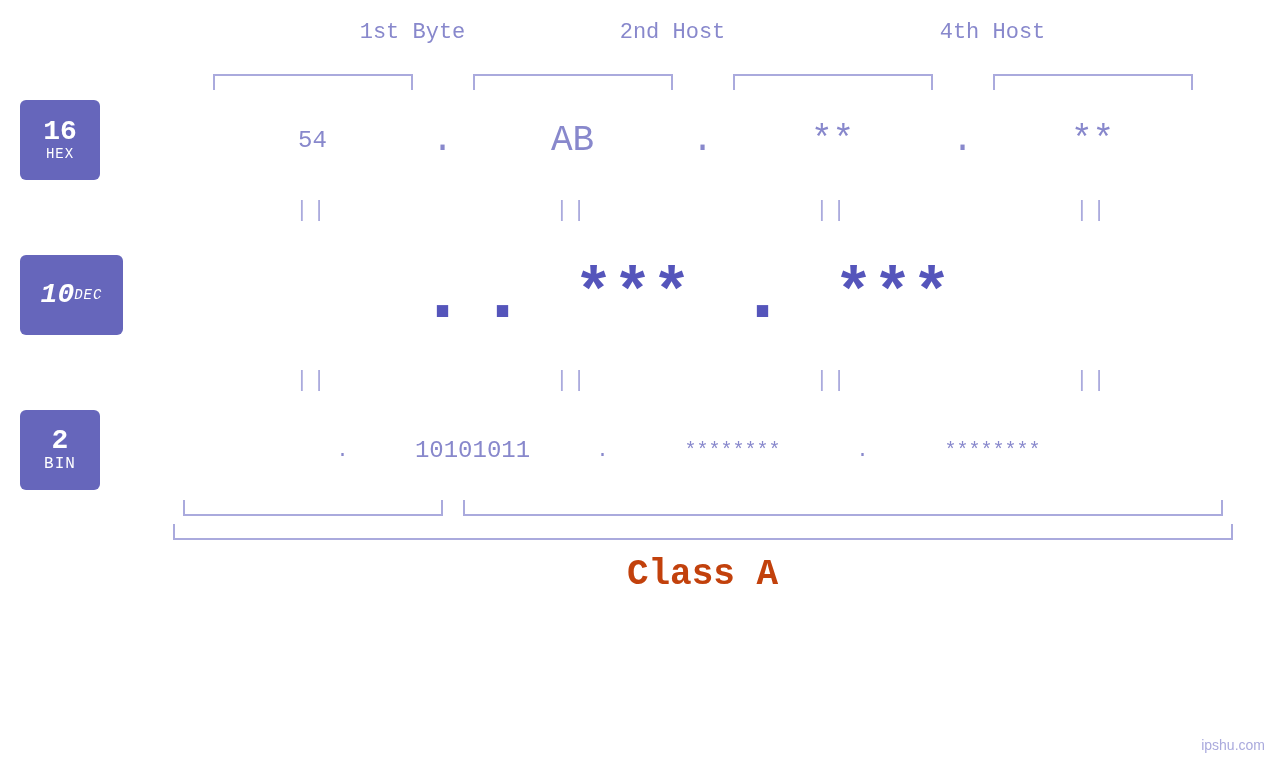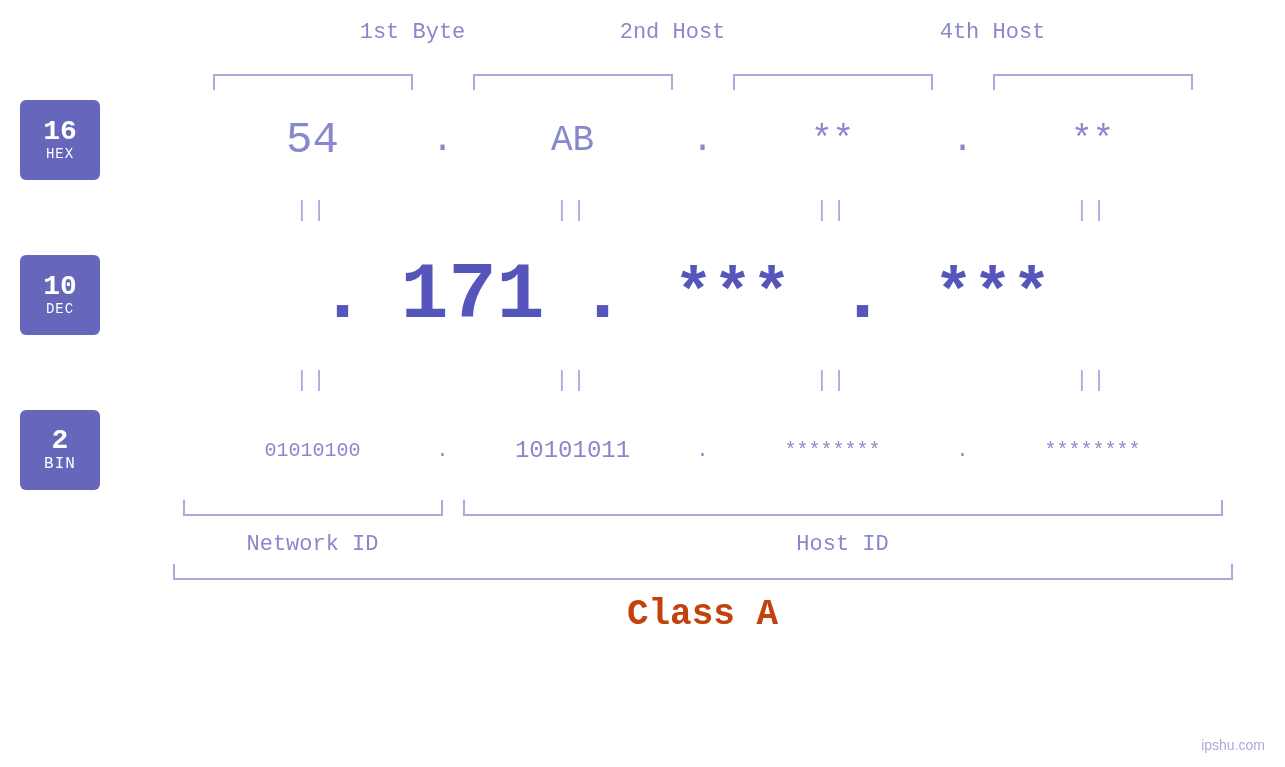--- a/index.html
+++ b/index.html
@@ -79,21 +79,21 @@
   </div>
 
   <div class="data-row" style="height:100px;">
 
     <div style="position:absolute;left:20px;width:80px;height:80px;background:#6666bb;border-radius:6px;display:flex;flex-direction:column;align-items:center;justify-content:center;color:white;">
       <span style="font-size:28px;font-weight:bold;line-height:1;">16</span>
       <span style="font-size:14px;letter-spacing:1px;">HEX</span>
     </div>
 
     <div class="data-cell w200">
-      <span style="color:#8888cc;font-size:44px;font-family:'Courier New',monospace;">54</span>
+      <span style="color:#8888cc;font-size:24px;font-family:'Courier New',monospace;">54</span>
     </div>
     <div class="data-cell w50">
       <span style="color:#8888cc;font-size:36px;font-family:'Courier New',monospace;">.</span>
     </div>
     <div class="data-cell w200">
       <span style="color:#8888cc;font-size:36px;font-family:'Courier New',monospace;">AB</span>
     </div>
     <div class="data-cell w50">
       <span style="color:#8888cc;font-size:36px;font-family:'Courier New',monospace;">.</span>
     </div>
@@ -121,30 +121,27 @@
       <span style="color:#aaaadd;font-size:22px;letter-spacing:4px;">||</span>
     </div>
     <div class="w50"></div>
     <div class="data-cell w200">
       <span style="color:#aaaadd;font-size:22px;letter-spacing:4px;">||</span>
     </div>
   </div>
 
   <div class="data-row" style="height:130px;">
 
-    <div style="position:absolute;left:20px;width:80px;height:80px;background:#6666bb;border-radius:6px;display:flex;flex-direction:column;align-items:center;justify-content:center;color:white;">
+    <div style="position:absolute;left:20px;width:103px;height:80px;background:#6666bb;border-radius:6px;display:flex;flex-direction:row;align-items:center;justify-content:center;color:white;font-style:italic;">
       <span style="font-size:28px;font-weight:bold;line-height:1;">10</span>
       <span style="font-size:14px;letter-spacing:1px;">DEC</span>
     </div>
 
     <div class="data-cell w50">
       <span style="color:#5555bb;font-size:80px;font-weight:bold;font-family:'Courier New',monospace;">.</span>
-    </div>
-    <div class="data-cell w200">
-      <span style="color:#5555bb;font-size:80px;font-weight:bold;font-family:'Courier New',monospace;">171</span>
     </div>
     <div class="data-cell w50">
       <span style="color:#5555bb;font-size:80px;font-weight:bold;font-family:'Courier New',monospace;">.</span>
     </div>
     <div class="data-cell w200">
       <span style="color:#5555bb;font-size:65px;font-weight:bold;font-family:'Courier New',monospace;">***</span>
     </div>
     <div class="data-cell w50">
       <span style="color:#5555bb;font-size:80px;font-weight:bold;font-family:'Courier New',monospace;">.</span>
     </div>
@@ -171,23 +168,20 @@
     </div>
   </div>
 
   <div class="data-row" style="height:100px;">
 
     <div style="position:absolute;left:20px;width:80px;height:80px;background:#6666bb;border-radius:6px;display:flex;flex-direction:column;align-items:center;justify-content:center;color:white;">
       <span style="font-size:28px;font-weight:bold;line-height:1;">2</span>
       <span style="font-size:16px;letter-spacing:1px;">BIN</span>
     </div>
 
-    <div class="data-cell w200">
-      <span style="color:#8888cc;font-size:20px;font-family:'Courier New',monospace;">01010100</span>
-    </div>
     <div class="data-cell w50">
       <span style="color:#8888cc;font-size:20px;font-family:'Courier New',monospace;">.</span>
     </div>
     <div class="data-cell w200">
       <span style="color:#8888cc;font-size:24px;font-family:'Courier New',monospace;">10101011</span>
     </div>
     <div class="data-cell w50">
       <span style="color:#8888cc;font-size:20px;font-family:'Courier New',monospace;">.</span>
     </div>
     <div class="data-cell w200">
@@ -202,29 +196,20 @@
   </div>
 
   <div class="data-row" style="height:24px;align-items:flex-start;">
 
     <div style="width:260px;height:16px;border-bottom:2px solid #aaaadd;border-left:2px solid #aaaadd;border-right:2px solid #aaaadd;"></div>
     <div style="width:20px;"></div>
 
     <div style="width:760px;height:16px;border-bottom:2px solid #aaaadd;border-left:2px solid #aaaadd;border-right:2px solid #aaaadd;"></div>
   </div>
 
-  <div class="data-row" style="height:40px;align-items:center;">
-    <div style="width:260px;text-align:center;">
-      <span style="color:#8888cc;font-size:22px;font-family:'Courier New',monospace;">Network ID</span>
-    </div>
-    <div style="width:20px;"></div>
-    <div style="width:760px;text-align:center;">
-      <span style="color:#8888cc;font-size:22px;font-family:'Courier New',monospace;">Host ID</span>
-    </div>
-  </div>
 
   <div class="data-row" style="height:20px;align-items:flex-start;">
     <div style="width:1060px;height:16px;border-bottom:2px solid #aaaadd;border-left:2px solid #aaaadd;border-right:2px solid #aaaadd;"></div>
   </div>
 
   <div class="data-row" style="height:60px;align-items:center;">
     <div style="width:1060px;text-align:center;">
       <span style="color:#c2410c;font-size:36px;font-weight:bold;font-family:'Courier New',monospace;">Class A</span>
     </div>
   </div>

